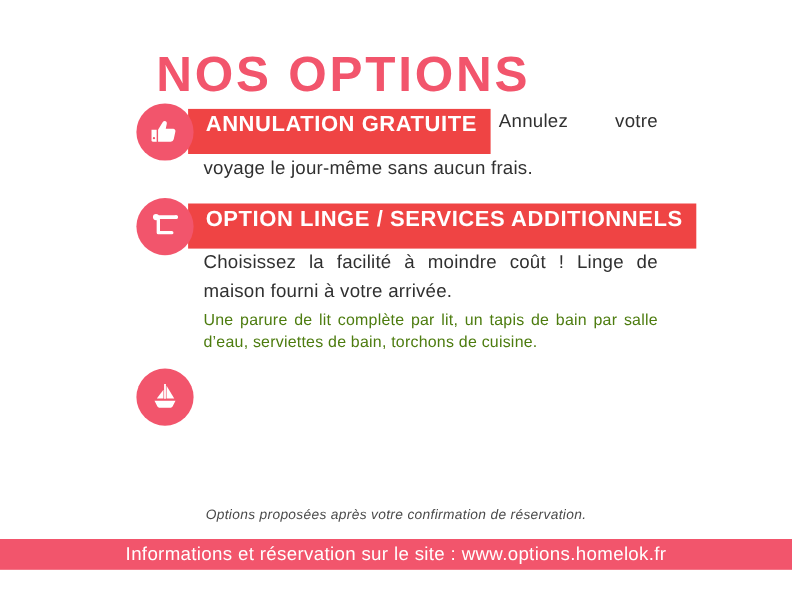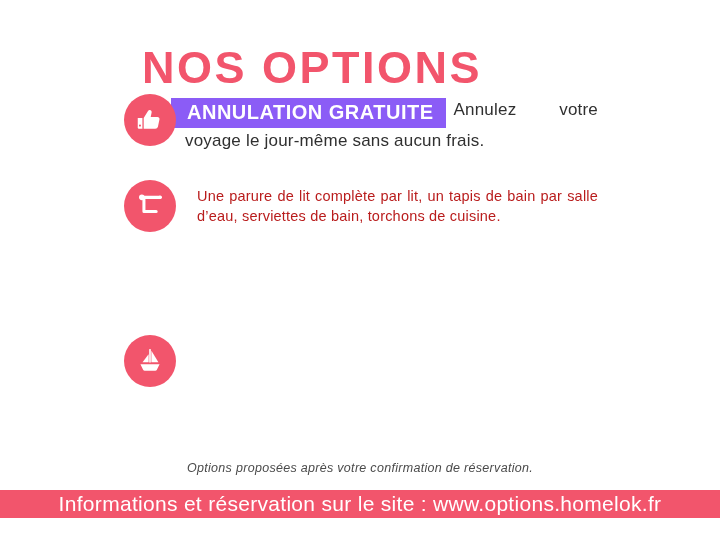--- a/index.html
+++ b/index.html
@@ -61,37 +61,37 @@
     margin: 0;
     font-size: 17px;
     line-height: 26px;
     color: #303030;
     text-align: justify;
     text-align-last: left;
     letter-spacing: 0.2px;
   }
   .banner {
     display: inline-block;
-    background: #8b5cf6;
+    background: #ef4444;
     color: #ffffff;
     font-weight: 700;
     font-size: 20px;
     line-height: 21px;
     letter-spacing: 0.5px;
-    padding: 4px 12px 5px 16px;
+    padding: 4px 12px 16px 16px;
     margin-left: -14px;
     margin-right: 8px;
     vertical-align: -4px;
     white-space: nowrap;
   }
   .details {
-    margin: 3px 0 0 12px;
+    margin: 3px 0 0 0;
     font-size: 14.5px;
     line-height: 20px;
-    color: #b91c1c;
+    color: #4d7c0f;
     text-align: justify;
     text-align-last: left;
     letter-spacing: 0.2px;
   }
   .details:empty { display: none; }
   .footer-note {
     position: absolute;
     top: 461px;
     left: 0;
     width: 720px;
@@ -107,21 +107,21 @@
     left: 0;
     width: 720px;
     height: 28px;
     background: #f2556c;
     display: flex;
     align-items: center;
     justify-content: center;
   }
   .footer-bar-text {
     color: #ffffff;
-    font-size: 21px;
+    font-size: 17px;
     letter-spacing: 0.3px;
   }
 </style>
 </head>
 <body>
 
 <h1 class="page-title">NOS OPTIONS</h1>
 
 <div class="option option-1">
   <div class="icon-circle">
@@ -140,20 +140,21 @@
 <div class="option option-2">
   <div class="icon-circle">
     <svg viewBox="0 0 24 24" xmlns="http://www.w3.org/2000/svg">
       <rect fill="#ffffff" x="4" y="3.2" width="18" height="2.8" rx="1.4"></rect>
       <circle fill="#ffffff" cx="5" cy="4.6" r="2.4"></circle>
       <circle fill="#ffffff" cx="20.7" cy="4.6" r="1.5"></circle>
       <path fill="none" stroke="#ffffff" stroke-width="2.6" stroke-linecap="round" stroke-linejoin="round" d="M6.8 6.5v10.2h10.5"></path>
     </svg>
   </div>
   <div class="option-content">
+    <p class="lead"><span class="banner">OPTION LINGE / SERVICES ADDITIONNELS</span><span>Choisissez la facilité à moindre coût ! Linge de maison fourni à votre arrivée.</span></p>
     <p class="details">Une parure de lit complète par lit, un tapis de bain par salle d’eau, serviettes de bain, torchons de cuisine.</p>
   </div>
 </div>
 
 <div class="option option-3">
   <div class="icon-circle">
     <svg viewBox="0 0 24 24" xmlns="http://www.w3.org/2000/svg">
       <rect fill="#ffffff" x="11.3" y="1.8" width="1.4" height="11.5"></rect>
       <path fill="#ffffff" d="M13.2 3.2l6 9.8h-6z"></path>
       <path fill="#ffffff" d="M10.8 6.2v6.8H5.6z"></path>

